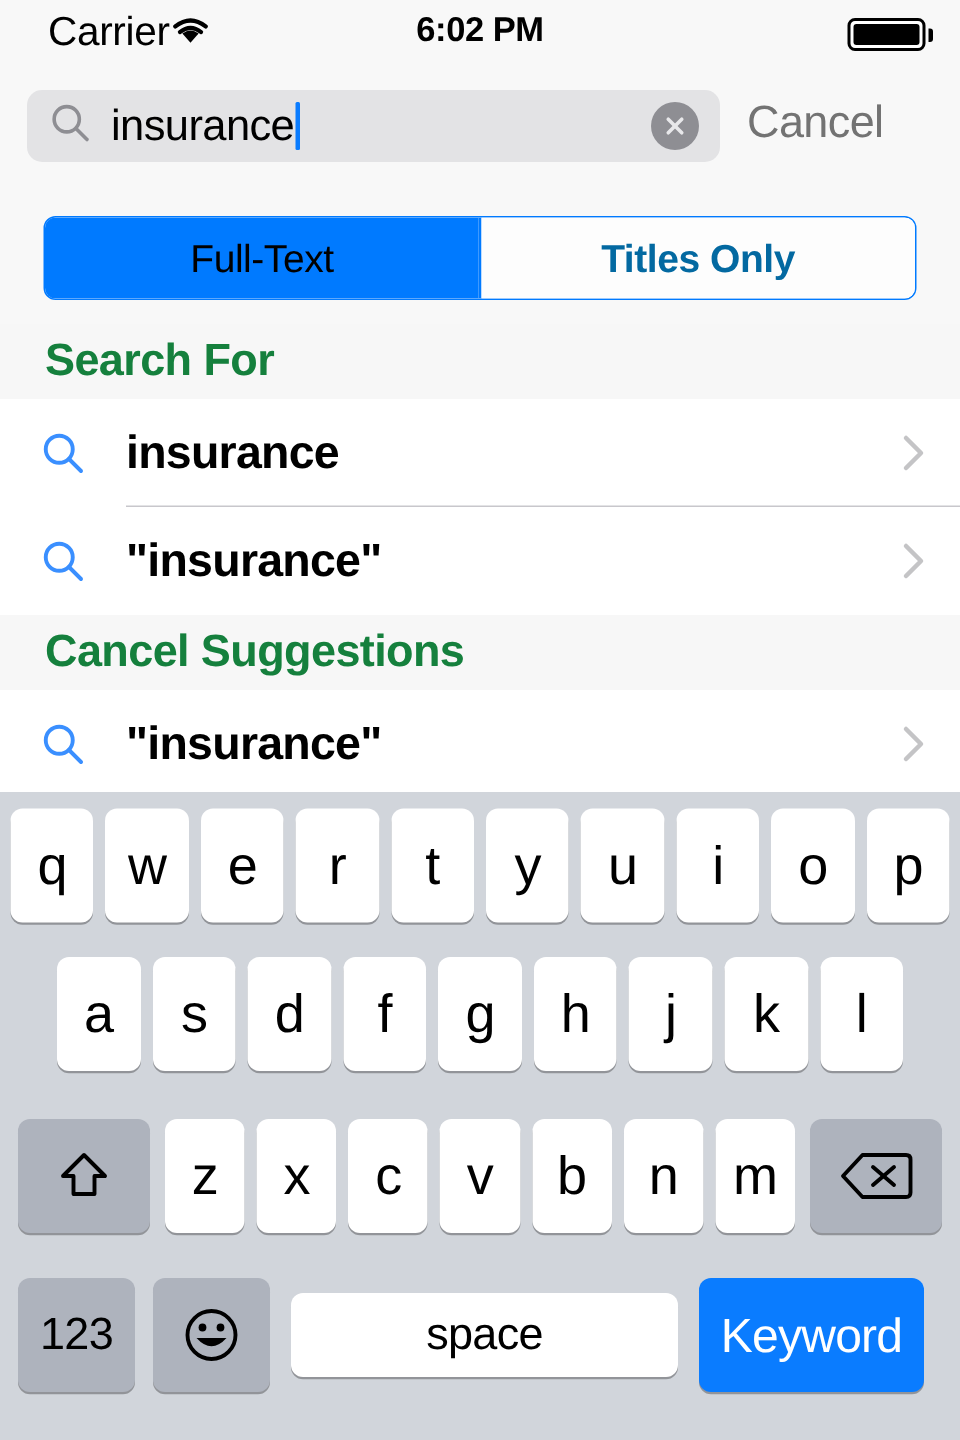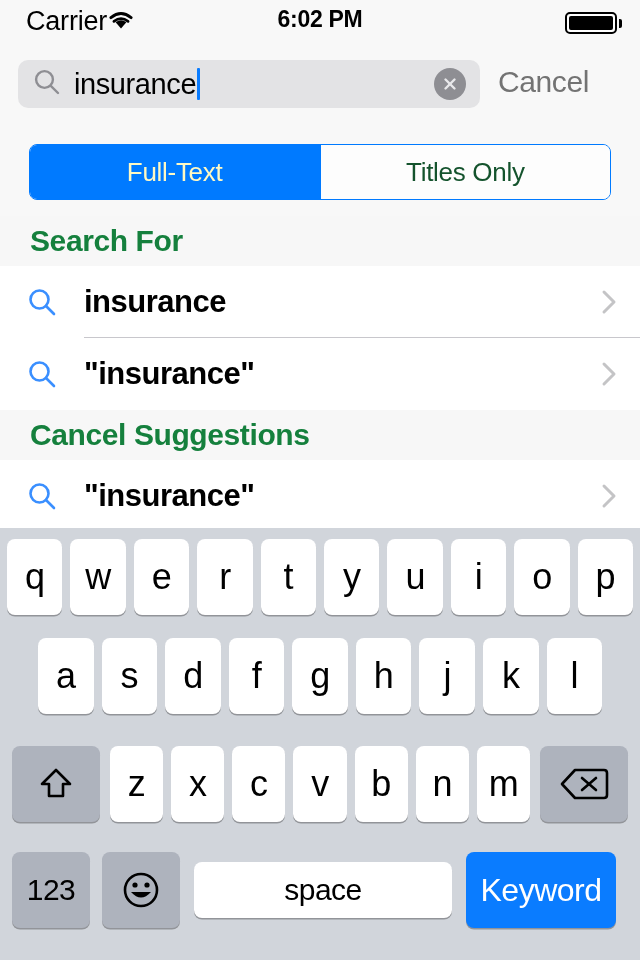--- a/index.html
+++ b/index.html
@@ -9,21 +9,21 @@
     background:#ffffff;
     overflow:hidden;
   }
   #screen { position:relative; width:640px; height:960px; background:#fff; }
 
   
   .statusbar {
     position:absolute; left:0; top:0; width:640px; height:44px;
     background:#f8f8f8;
   }
-  .sb-left { position:absolute; left:26px; top:6px; display:flex; align-items:center; }
+  .sb-left { position:absolute; left:32px; top:6px; display:flex; align-items:center; }
   .sb-carrier { font-size:27px; color:#000; letter-spacing:-0.2px; }
   .wifi-icon { display:block; }
   .sb-time {
     position:absolute; left:0; top:6px; width:640px; text-align:center;
     font-size:23px; font-weight:bold; color:#000; letter-spacing:-0.3px;
   }
   .sb-right { position:absolute; right:18px; top:12px; display:flex; align-items:center; }
   .battery {
     width:52px; height:22px; border:2px solid #000; border-radius:5px;
     padding:2px; background:#fff;
@@ -67,22 +67,22 @@
     background:#f8f8f8;
   }
   .segmented {
     position:absolute; left:29px; top:24px; width:582px; height:56px;
     border:1.5px solid #007aff; border-radius:8px; display:flex; overflow:hidden;
   }
   .seg {
     flex:1; display:flex; align-items:center; justify-content:center;
     font-size:26px; letter-spacing:-0.3px;
   }
-  .seg.selected { background:#007aff; color:#fef9c3; }
-  .seg.unselected { background:#fdfdfd; color:#14532d; }
+  .seg.selected { background:#007aff; color:#000000; }
+  .seg.unselected { background:#fdfdfd; color:#0369a1;font-weight:bold; }
   .seg-divider { width:1.5px; background:#007aff; }
 
   
   .list { position:absolute; left:0; top:216px; width:640px; }
   .section-header {
     height:50px; background:#f7f7f7; display:flex; align-items:center;
     padding-left:30px;
     font-size:30px; font-weight:bold; color:#15803d; letter-spacing:-0.4px;
   }
   .row {

